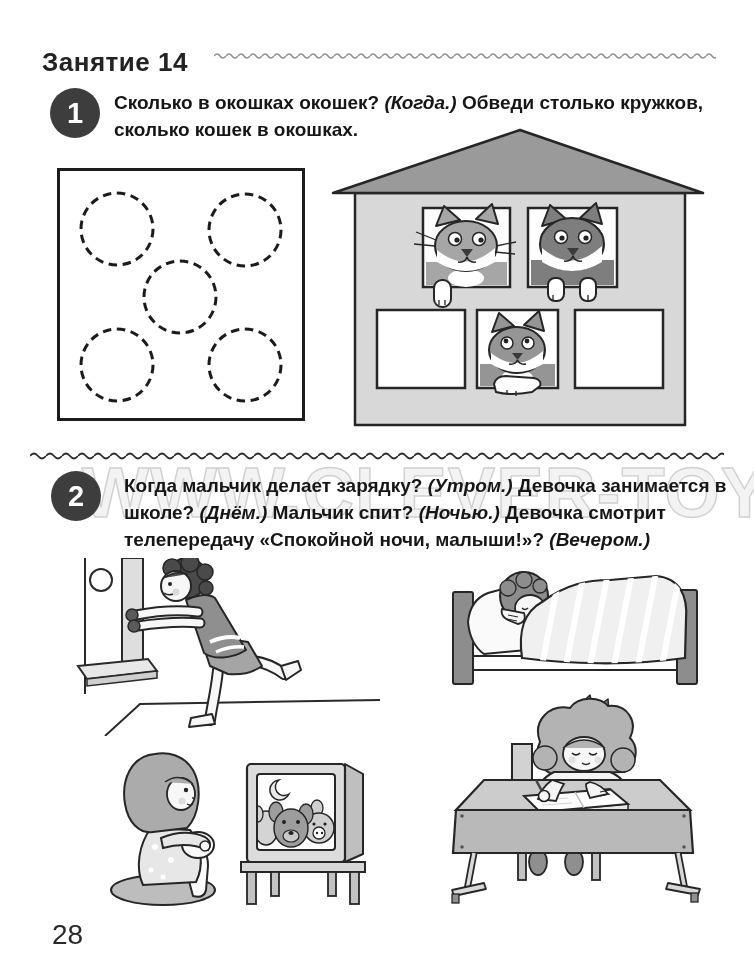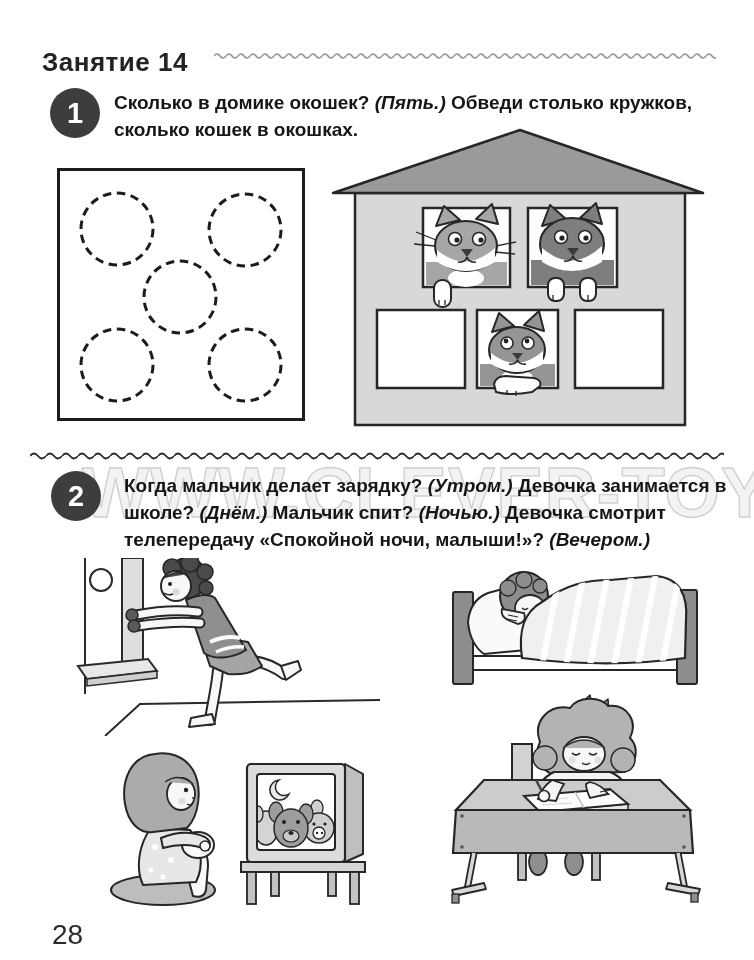--- a/index.html
+++ b/index.html
@@ -56,21 +56,21 @@
       <pattern id="wv1" width="12" height="12" patternUnits="userSpaceOnUse">
         <path d="M0,7 Q3,3 6,7 T12,7" fill="none" stroke="#8d8d8d" stroke-width="1.4"></path>
       </pattern>
     </defs>
     <rect width="502" height="12" fill="url(#wv1)"></rect>
   </svg>
 
   <div class="badge badge1">
     <span>1</span>
   </div>
-  <p class="task-text task1-text"><span>Сколько в домике окошек? </span><span class="ans">(Пять.) </span><span>Обведи столько кружков, сколько кошек в окошках.</span></p>
+  <p class="task-text task1-text"><span>Сколько в окошках окошек? </span><span class="ans">(Когда.) </span><span>Обведи столько кружков, сколько кошек в окошках.</span></p>
 
   <svg class="circles-box" width="248" height="253" viewBox="0 0 248 253">
     <rect x="1.5" y="1.5" width="245" height="250" fill="#fff" stroke="#1c1c1c" stroke-width="3"></rect>
     <g fill="none" stroke="#1c1c1c" stroke-width="3" stroke-dasharray="8.5 5.6">
       <circle cx="60" cy="61" r="36"></circle>
       <circle cx="188" cy="62" r="36"></circle>
       <circle cx="123" cy="129" r="36"></circle>
       <circle cx="60" cy="197" r="36"></circle>
       <circle cx="188" cy="197" r="36"></circle>
     </g>

